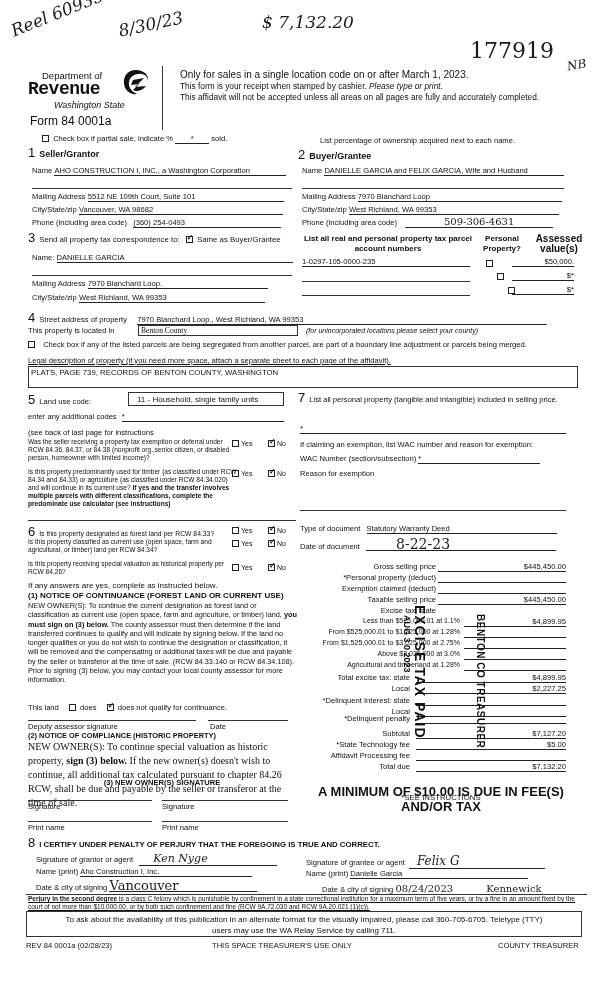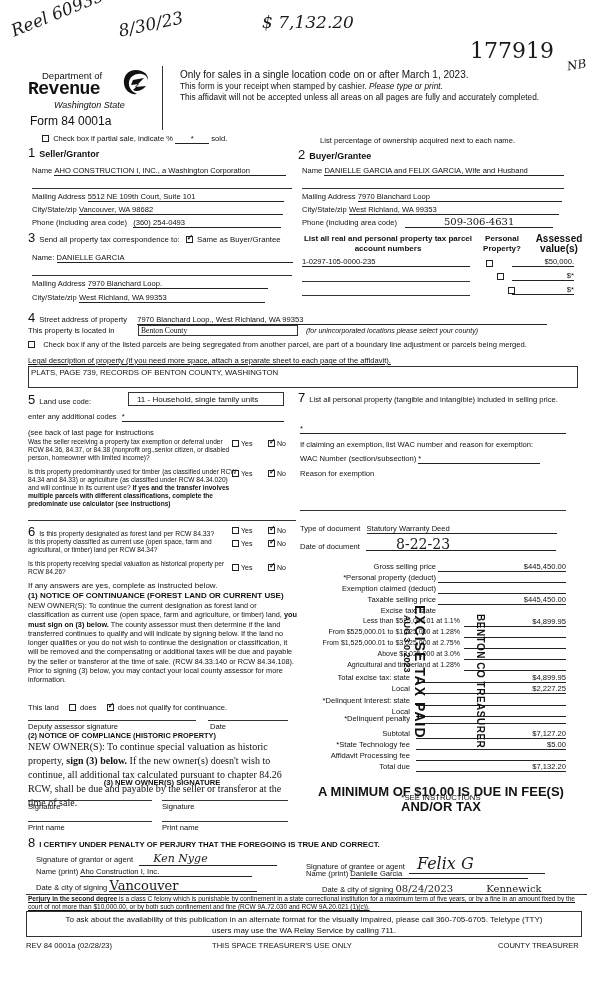--- a/index.html
+++ b/index.html
@@ -360,21 +360,21 @@
   <span>Name (print)</span>
   <span class="ul" style="width:172px;">Aho Construction I, Inc.</span>
 </div>
 <div class="abs lbl" style="left:36px;top:880px;">
   <span>Date &amp; city of signing</span>
   <span class="ul hw" style="width:148px;font-size:13px;font-style:normal;line-height:11px;">Vancouver</span>
 </div>
 
 <div class="abs lbl" style="left:306px;top:854px;">
   <span>Signature of grantee or agent</span>
-  <span class="ul hw" style="width:136px;margin-left:2px;font-size:16px;padding-left:8px;">Felix G</span>
+  <span class="ul hw" style="width:136px;margin-left:2px;font-size:12px;padding-left:8px;">Felix G</span>
 </div>
 <div class="abs lbl" style="left:306px;top:869px;">
   <span>Name (print)</span>
   <span class="ul" style="width:178px;">Danielle Garcia</span>
 </div>
 <div class="abs lbl" style="left:306px;top:883px;padding-left:16px;">
   <span>Date &amp; city of signing</span>
   <span class="ul hw" style="width:192px;font-size:10px;font-style:normal;">
     <span>08/24/2023</span>
     <span style="margin-left:30px;">Kennewick</span>

